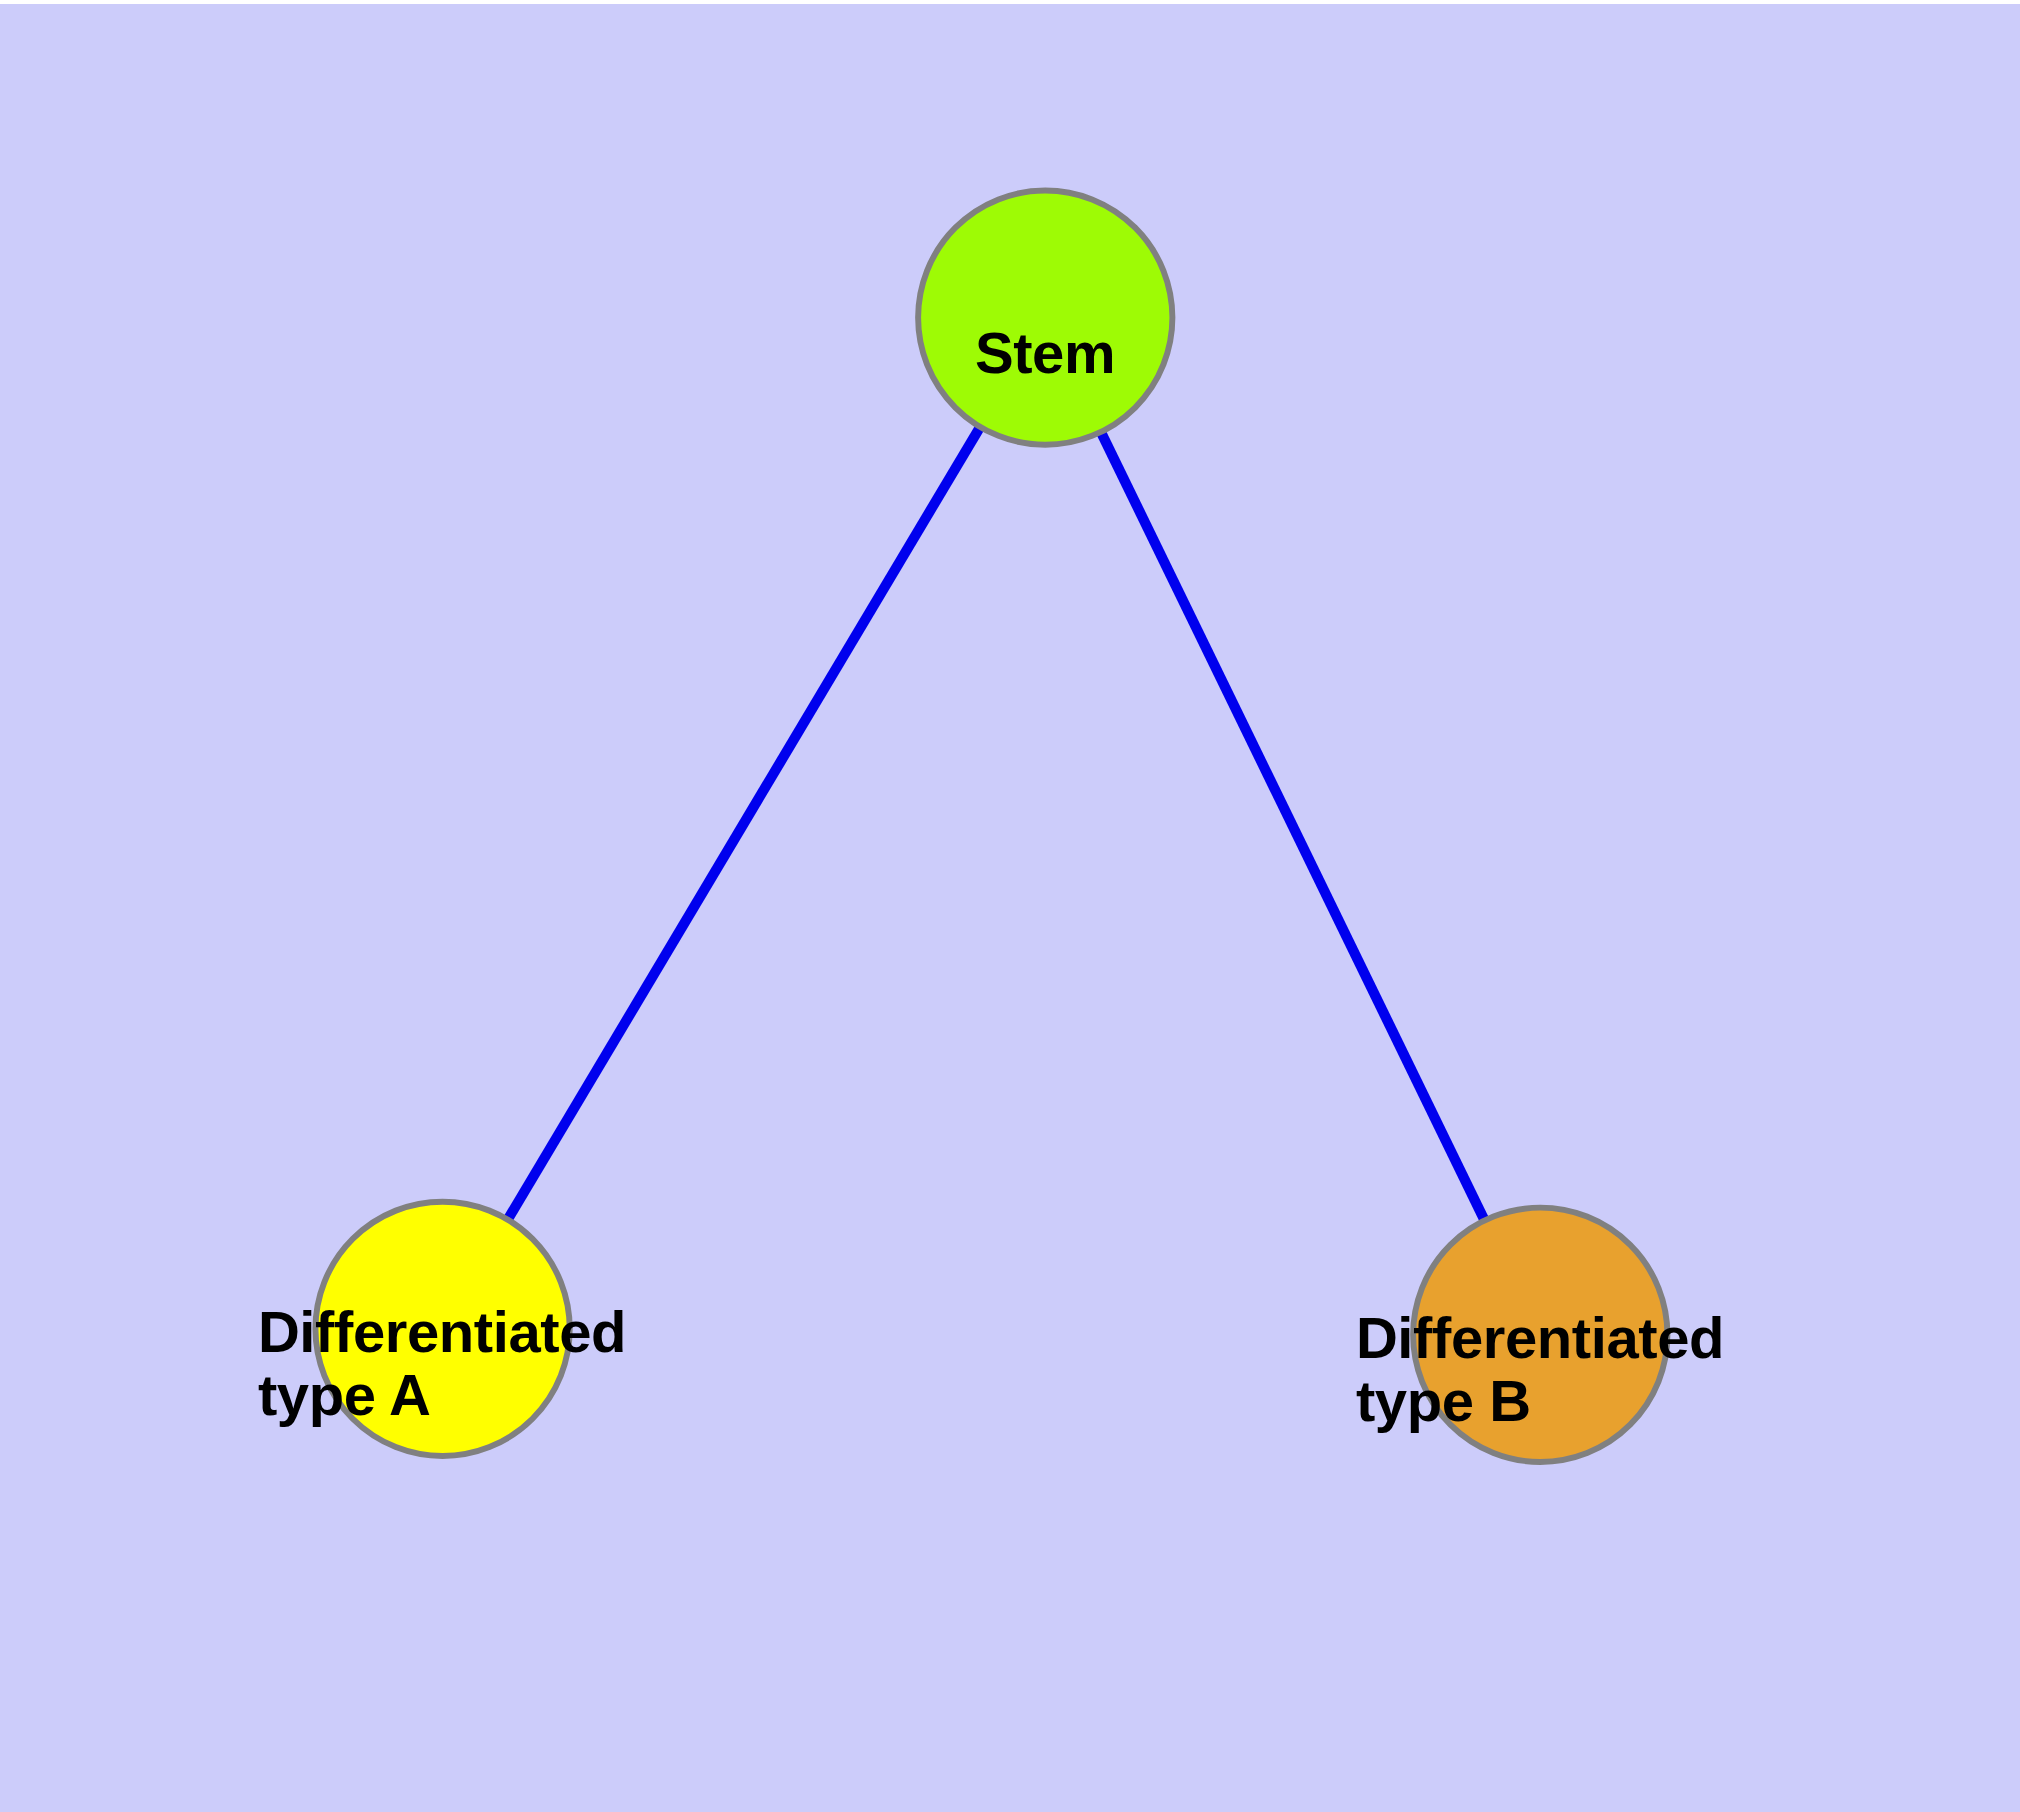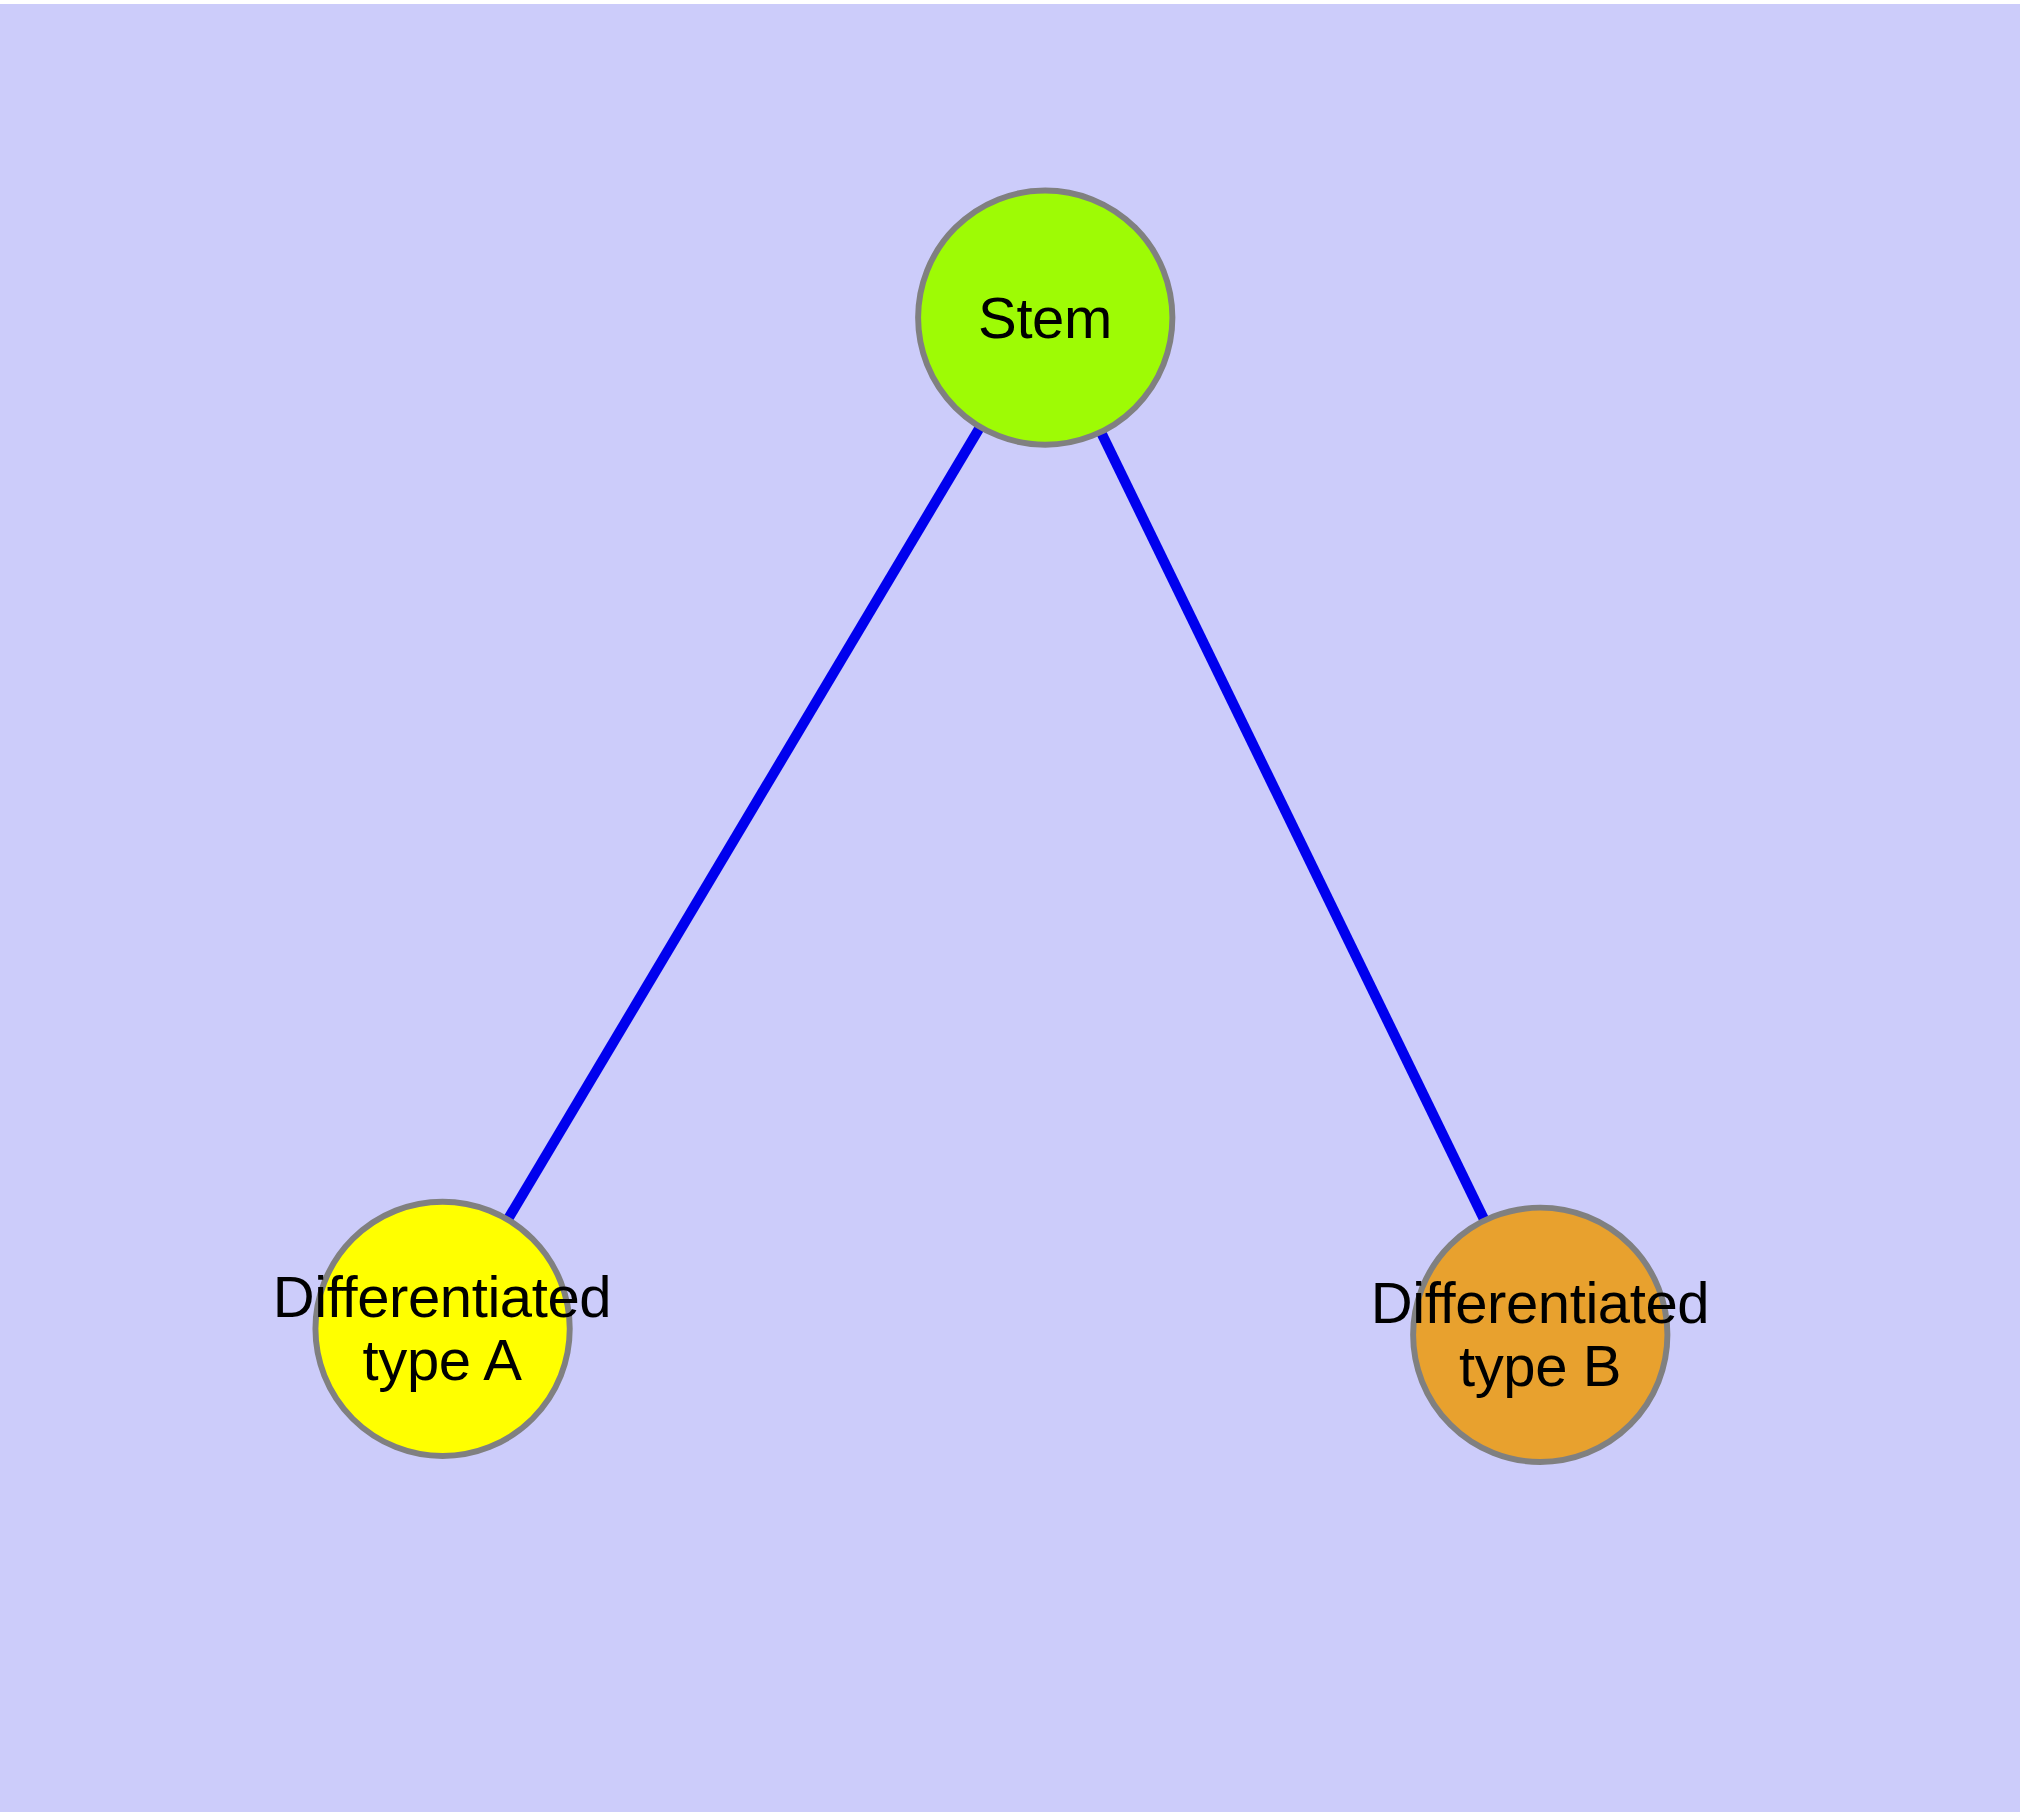--- a/index.html
+++ b/index.html
@@ -26,29 +26,29 @@
   #graph-svg {
     position: absolute;
     left: 0;
     top: 0;
     width: 2021px;
     height: 1808px;
     display: block;
   }
   .node-label {
     position: absolute;
-    text-align: center;
     color: #000000;
-    font-weight: normal;
+    font-weight: bold;
     font-size: 58px;
     line-height: 1.08;
     letter-spacing: -0.4px;
     white-space: pre;
     pointer-events: none;
     transform: translate(-50%, -50%);
+    margin-top: 35px;
   }
 </style>
 </head>
 <body>
 
 <div id="canvas" style="width: 2021px; height: 1812px; background: rgb(255, 255, 255);">
   <div id="plot-area" style="background: rgb(204, 204, 250);">
     <svg id="graph-svg" viewBox="0 0 2384 2133">
       <g id="edges-layer">
           <line x1="1155.1832717108596" y1="500.57012215041425" x2="599.8167282891404" y2="1432.4298778495859" stroke="#0000ee" stroke-width="12" stroke-linecap="butt"></line>

